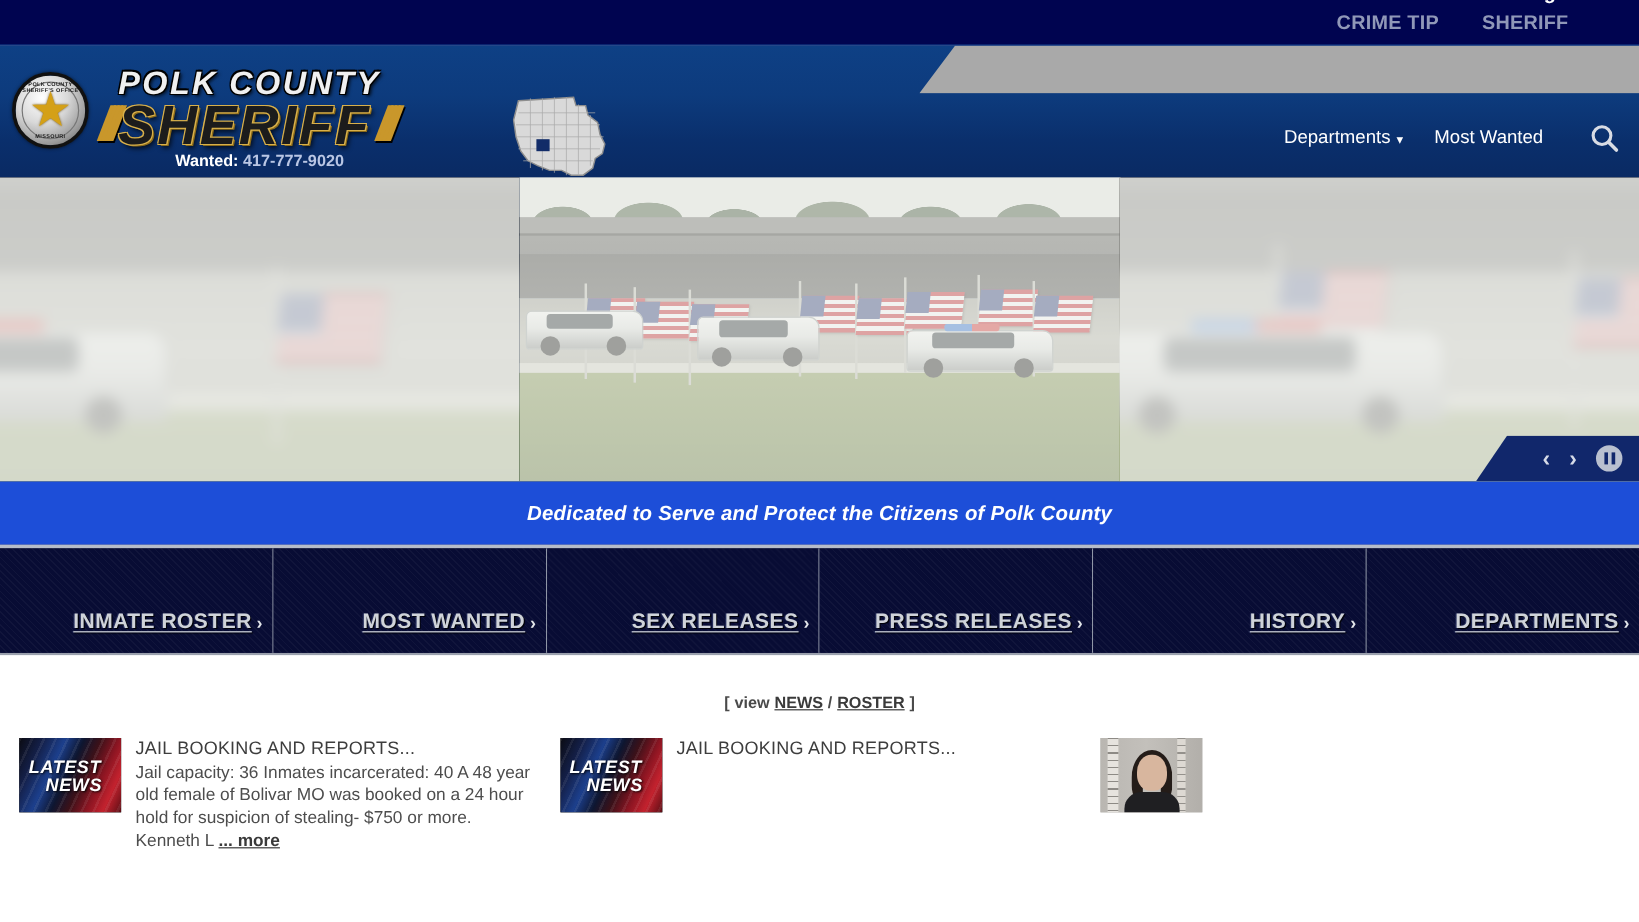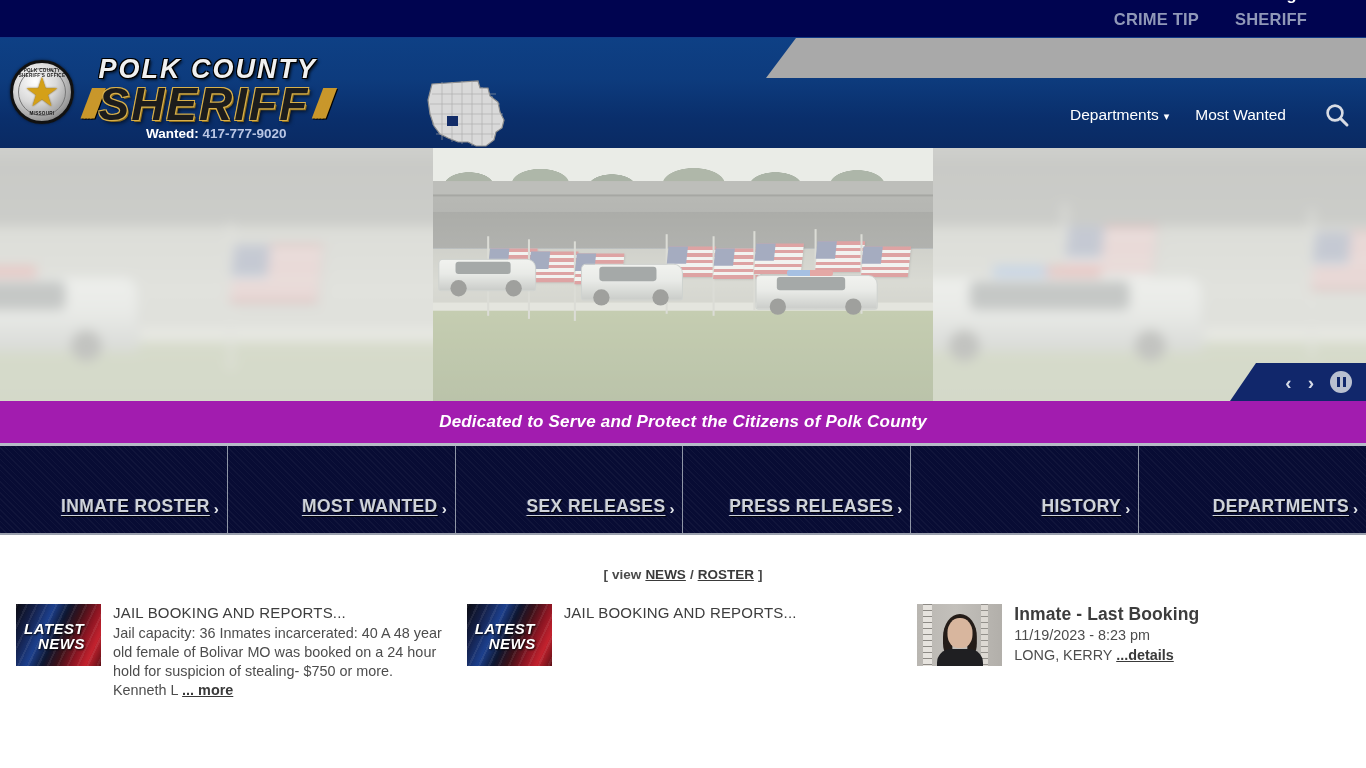--- a/index.html
+++ b/index.html
@@ -347,22 +347,22 @@
     border-radius:50%;
     background:#b9c0d0;
     display:flex;align-items:center;justify-content:center;
     gap:3px;
     cursor:pointer;
   }
   .pause-btn i{ display:block;width:3px;height:10px;background:#11276b; }
 
   
   .tagline{
-    height:42px;
-    background:#a21caf;
+    height:53px;
+    background:#1d4ed8;
     display:flex;
     align-items:center;
     justify-content:center;
     color:#ffffff;
     font-size:17px;
     font-weight:bold;
     font-style:italic;
     letter-spacing:.2px;
   }
 
@@ -845,21 +845,16 @@
 
     <div class="news-item">
       <div class="thumb-mug">
         <div class="mug-wall"></div>
         <div class="mug-ruler"></div>
         <div class="mug-ruler2"></div>
         <div class="mug-hair"></div>
         <div class="mug-head"></div>
         <div class="mug-body"></div>
       </div>
-      <div class="news-body">
-        <div class="inmate-title">Inmate - Last Booking</div>
-        <div class="inmate-line">11/19/2023 - 8:23 pm</div>
-        <div class="inmate-line"><span>LONG, KERRY</span> <span class="inmate-details">...details</span></div>
-      </div>
     </div>
 
   </div>
 </div>
 
 </body></html>

